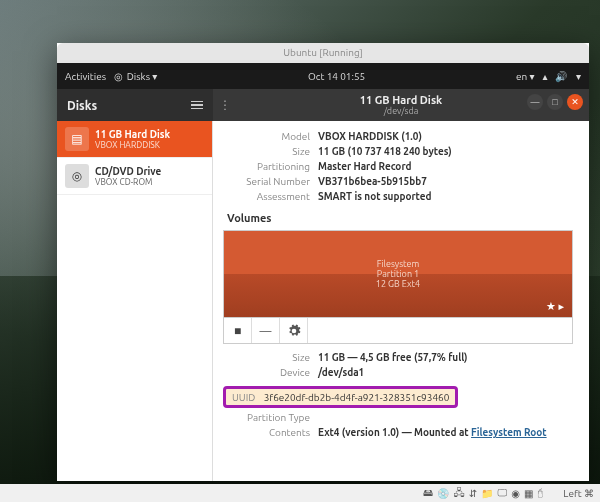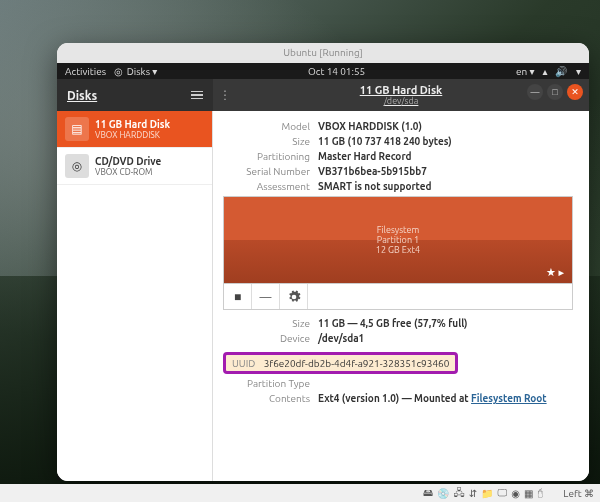--- a/index.html
+++ b/index.html
@@ -1,25 +1,25 @@
 <!DOCTYPE html>
 <html><head>
 <meta charset="utf-8">
 <style>
 * { box-sizing: border-box; margin: 0; padding: 0; font-family: Ubuntu, "Segoe UI", Arial, sans-serif; }
 body { width: 600px; height: 502px; background: linear-gradient(to bottom, #4a5a5a 0%, #3a4a3a 40%, #1a2a1a 100%); position: relative; overflow: hidden; }
 .bg-mountain { position: absolute; inset: 0; background: radial-gradient(ellipse at 20% 30%, rgba(200,200,200,0.3), transparent 40%), radial-gradient(ellipse at 80% 60%, rgba(100,130,100,0.3), transparent 50%), linear-gradient(135deg, #6a7a7a 0%, #2a3a2a 50%, #1a2a1a 100%); }
 .bg-mountain::after { content:""; position:absolute; left:0; right:0; top:55%; bottom:0; background: linear-gradient(to bottom, rgba(25,40,25,0.6), rgba(10,20,10,0.9)); }
 
-.window { position: absolute; left: 57px; top: 43px; width: 532px; height: 438px; background: #fff; border-radius: 11px; box-shadow: 0 8px 30px rgba(0,0,0,0.5); display: flex; flex-direction: column; overflow: hidden; }
+.window { position: absolute; left: 57px; top: 43px; width: 532px; height: 438px; background: #fff; border-radius: 0; box-shadow: 0 8px 30px rgba(0,0,0,0.5); display: flex; flex-direction: column; overflow: hidden; }
 .titlebar { height: 20px; background: #e6e6e6; color: #888; font-size: 10px; text-align: center; line-height: 20px; border-top-left-radius: 6px; border-top-right-radius: 6px; }
-.topbar { height: 16px; background: #1a1a1a; color: #ddd; display: flex; align-items: center; font-size: 10px; padding: 0 8px; gap: 8px; }
+.topbar { height: 26px; background: #1a1a1a; color: #ddd; display: flex; align-items: center; font-size: 10px; padding: 0 8px; gap: 8px; }
 .topbar .spacer { flex: 1; }
 .topbar .tb-item { display: flex; align-items: center; gap: 4px; }
-.app-header { height: 32px; background: #383838; display: flex; align-items: stretch; color: #eee; text-decoration: underline; }
+.app-header { height: 32px; background: #383838; display: flex; align-items: stretch; color: #eee; }
 .app-header .sidebar-head { width: 156px; background: #2e2e2e; display: flex; align-items: center; justify-content: space-between; padding: 0 10px; font-size: 12px; font-weight: 600; }
 .app-header .main-head { flex: 1; display: flex; align-items: center; justify-content: center; flex-direction: column; font-size: 11px; position: relative; }
 .app-header .main-head .sub { font-size: 9px; color: #aaa; }
 .win-ctrls { position: absolute; right: 6px; top: 5px; display: flex; gap: 4px; }
 .win-btn { width: 16px; height: 16px; border-radius: 50%; background: #444; display: flex; align-items: center; justify-content: center; color: #ccc; font-size: 9px; }
 .win-btn.close { background: #e95420; color: #fff; }
 .vdots { position: absolute; left: 6px; top: 50%; transform: translateY(-50%); color: #aaa; font-size: 12px; }
 
 .body-area { flex: 1; display: flex; overflow: hidden; }
 .sidebar { width: 156px; background: #fff; border-right: 1px solid #ddd; font-size: 10px; color: #333; }
@@ -159,20 +159,21 @@
         </div>
       <div class="kv">
           <div class="k">Serial Number</div>
           <div class="v">VB371b6bea-5b915bb7</div>
         </div>
       <div class="kv">
           <div class="k">Assessment</div>
           <div class="v">SMART is not supported</div>
         </div>
 
+      <div class="sec-title">Volumes</div>
 
       <div class="vol-box">
         <div>Filesystem</div>
         <div>Partition 1</div>
         <div>12 GB Ext4</div>
         <div class="star">★ ▸</div>
       </div>
       <div class="vol-toolbar">
         <div class="tbtn">■</div>
         <div class="tbtn">—</div>

